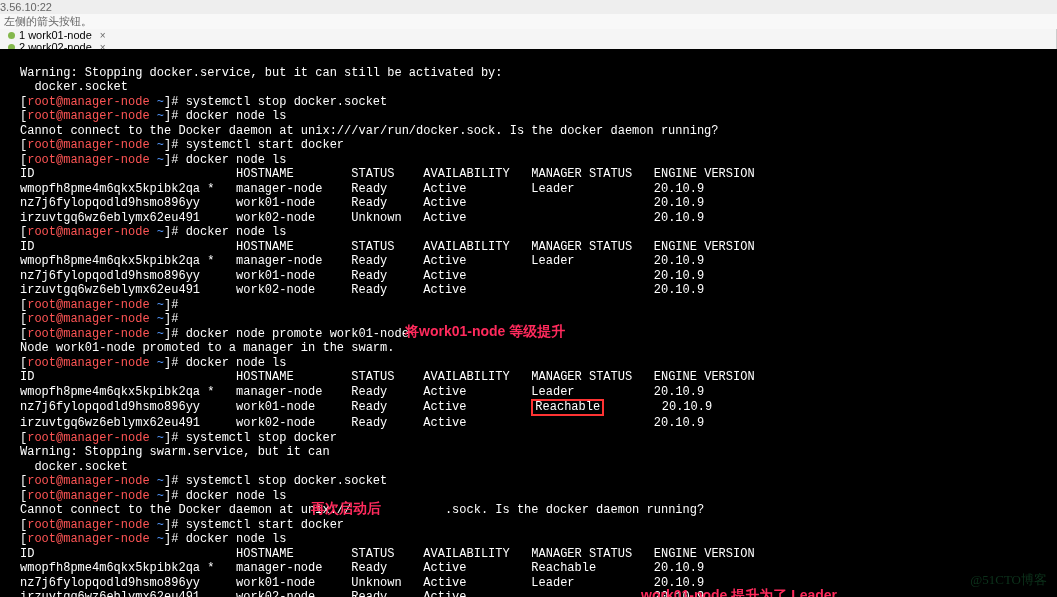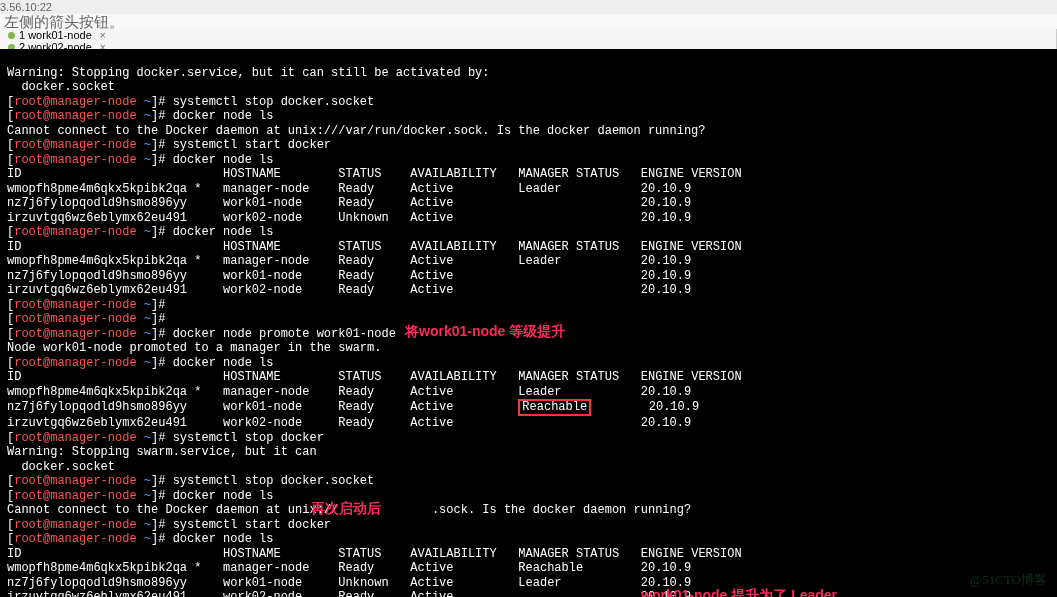--- a/index.html
+++ b/index.html
@@ -1,25 +1,25 @@
 <!DOCTYPE html>
 <html><head>
 <meta charset="utf-8">
 <style>
 * { margin: 0; padding: 0; box-sizing: border-box; }
 body { font-family: "Microsoft YaHei", sans-serif; background: #f0f0f0; width: 1057px; height: 597px; overflow: hidden; position: relative; }
 .top-bar { background: #eee; height: 14px; font-size: 11px; color: #666; line-height: 14px; }
-.hint-bar { background: #f8f8f8; height: 15px; font-size: 15px; color: #666; padding-left: 4px; line-height: 15px; }
+.hint-bar { background: #f8f8f8; height: 15px; font-size: 11px; color: #666; padding-left: 4px; line-height: 15px; }
 .tabs { display: flex; background: #e8e8e8; height: 20px; align-items: stretch; border-bottom: 1px solid #ccc; flex-direction: column; }
 .tab { display: flex; align-items: center; padding: 0 8px; font-size: 11px; border-right: 1px solid #ccc; background: #f5f5f5; gap: 4px; cursor: pointer; }
 .tab.active { background: #1e90ff; color: #fff; }
 .tab .dot { width: 7px; height: 7px; border-radius: 50%; background: #84b84c; display: inline-block; }
 .tab .close { font-size: 10px; margin-left: 4px; opacity: 0.6; }
 .tab-add { width: 20px; display: flex; align-items: center; justify-content: center; font-size: 12px; color: #555; cursor: pointer; }
-.terminal { background: #000; color: #fff; font-family: "Consolas", "Courier New", monospace; font-size: 12px; line-height: 14.5px; padding: 2px 7px; height: calc(100% - 49px); overflow: hidden; white-space: pre; position: relative; }
+.terminal { background: #000; color: #fff; font-family: "Consolas", "Courier New", monospace; font-size: 12px; line-height: 14.5px; padding: 2px 20px; height: calc(100% - 49px); overflow: hidden; white-space: pre; position: relative; }
 .prompt-user { color: #ff5555; }
 .prompt-path { color: #5599ff; }
 .highlight-box { border: 2px solid #ff3333; padding: 0 2px; display: inline-block; line-height: 13px; }
 .anno { color: #ff2a5c; font-family: "Microsoft YaHei", sans-serif; font-weight: bold; position: absolute; font-size: 14px; white-space: nowrap; }
 .watermark { position: absolute; right: 10px; bottom: 8px; color: #14532d; font-size: 13px; opacity: 0.6; font-family: "Microsoft YaHei"; }
 </style>
 </head>
 <body>
 
 <div class="top-bar">3.56.10:22</div>

